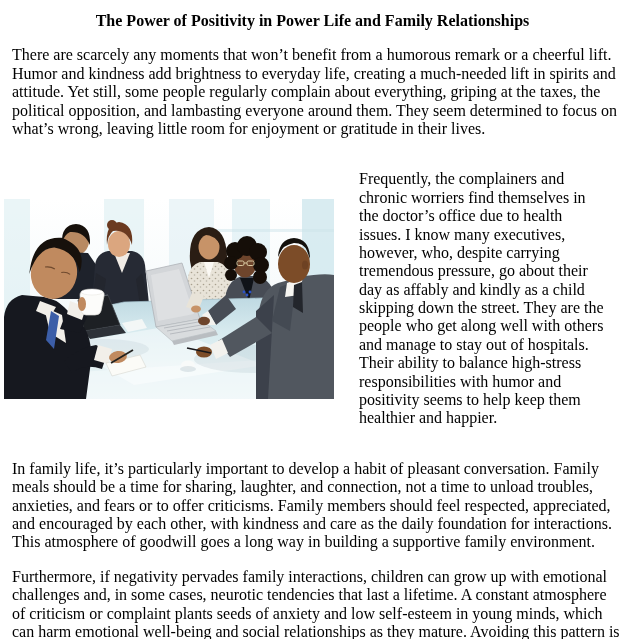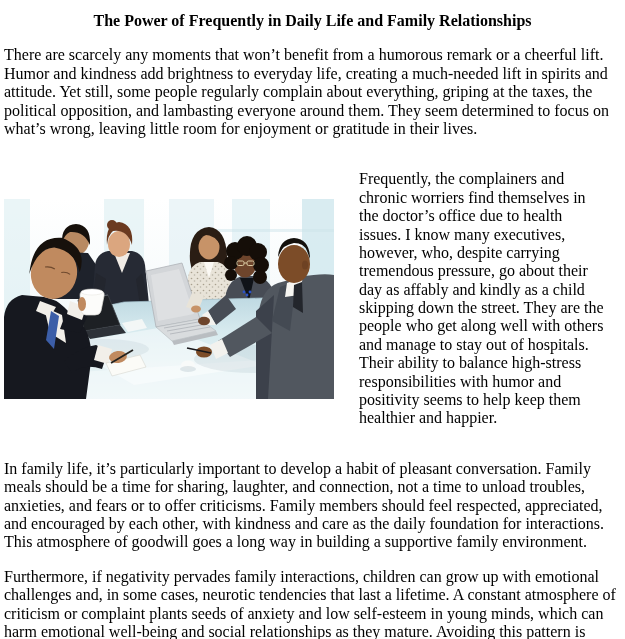--- a/index.html
+++ b/index.html
@@ -11,37 +11,37 @@
     font-family: "Liberation Serif", "DejaVu Serif", serif;
     font-size: 16px;
     line-height: 1.15;
     color: #000000;
   }
   .title {
     font-weight: 700;
     text-align: center;
     margin: 12px 0 0 0;
   }
-  p.body-par { margin: 16px 0 0 0; }
+  p.body-par { margin: 16px 0 0 8px; }
   .media-row {
     display: flex;
     align-items: center;
     gap: 9px;
     margin-top: 16px;
   }
   .photo-wrap { flex: 0 0 330px; height: 200px; }
   .photo-wrap svg { display: block; width: 330px; height: 200px; }
   .side-text { flex: 1; margin: 16px; }
 </style>
 </head>
 <body>
 
 <div class="doc">
 
-  <div class="title">The Power of Frequently in Daily Life and Family Relationships</div>
+  <div class="title">The Power of Positivity in Power Life and Family Relationships</div>
 
   <p class="body-par">There are scarcely any moments that won’t benefit from a humorous remark or a cheerful lift. Humor and kindness add brightness to everyday life, creating a much-needed lift in spirits and attitude. Yet still, some people regularly complain about everything, griping at the taxes, the political opposition, and lambasting everyone around them. They seem determined to focus on what’s wrong, leaving little room for enjoyment or gratitude in their lives.</p>
 
   <div class="media-row">
     <div class="photo-wrap" role="img" aria-label="Businesspeople in suits meeting around a glass conference table with laptops and coffee">
       <svg viewBox="0 0 330 200" xmlns="http://www.w3.org/2000/svg">
         <defs>
           <linearGradient id="bgGrad" x1="0" y1="0" x2="0" y2="1">
             <stop offset="0" stop-color="#ffffff"></stop>
             <stop offset="1" stop-color="#eef6f8"></stop>

